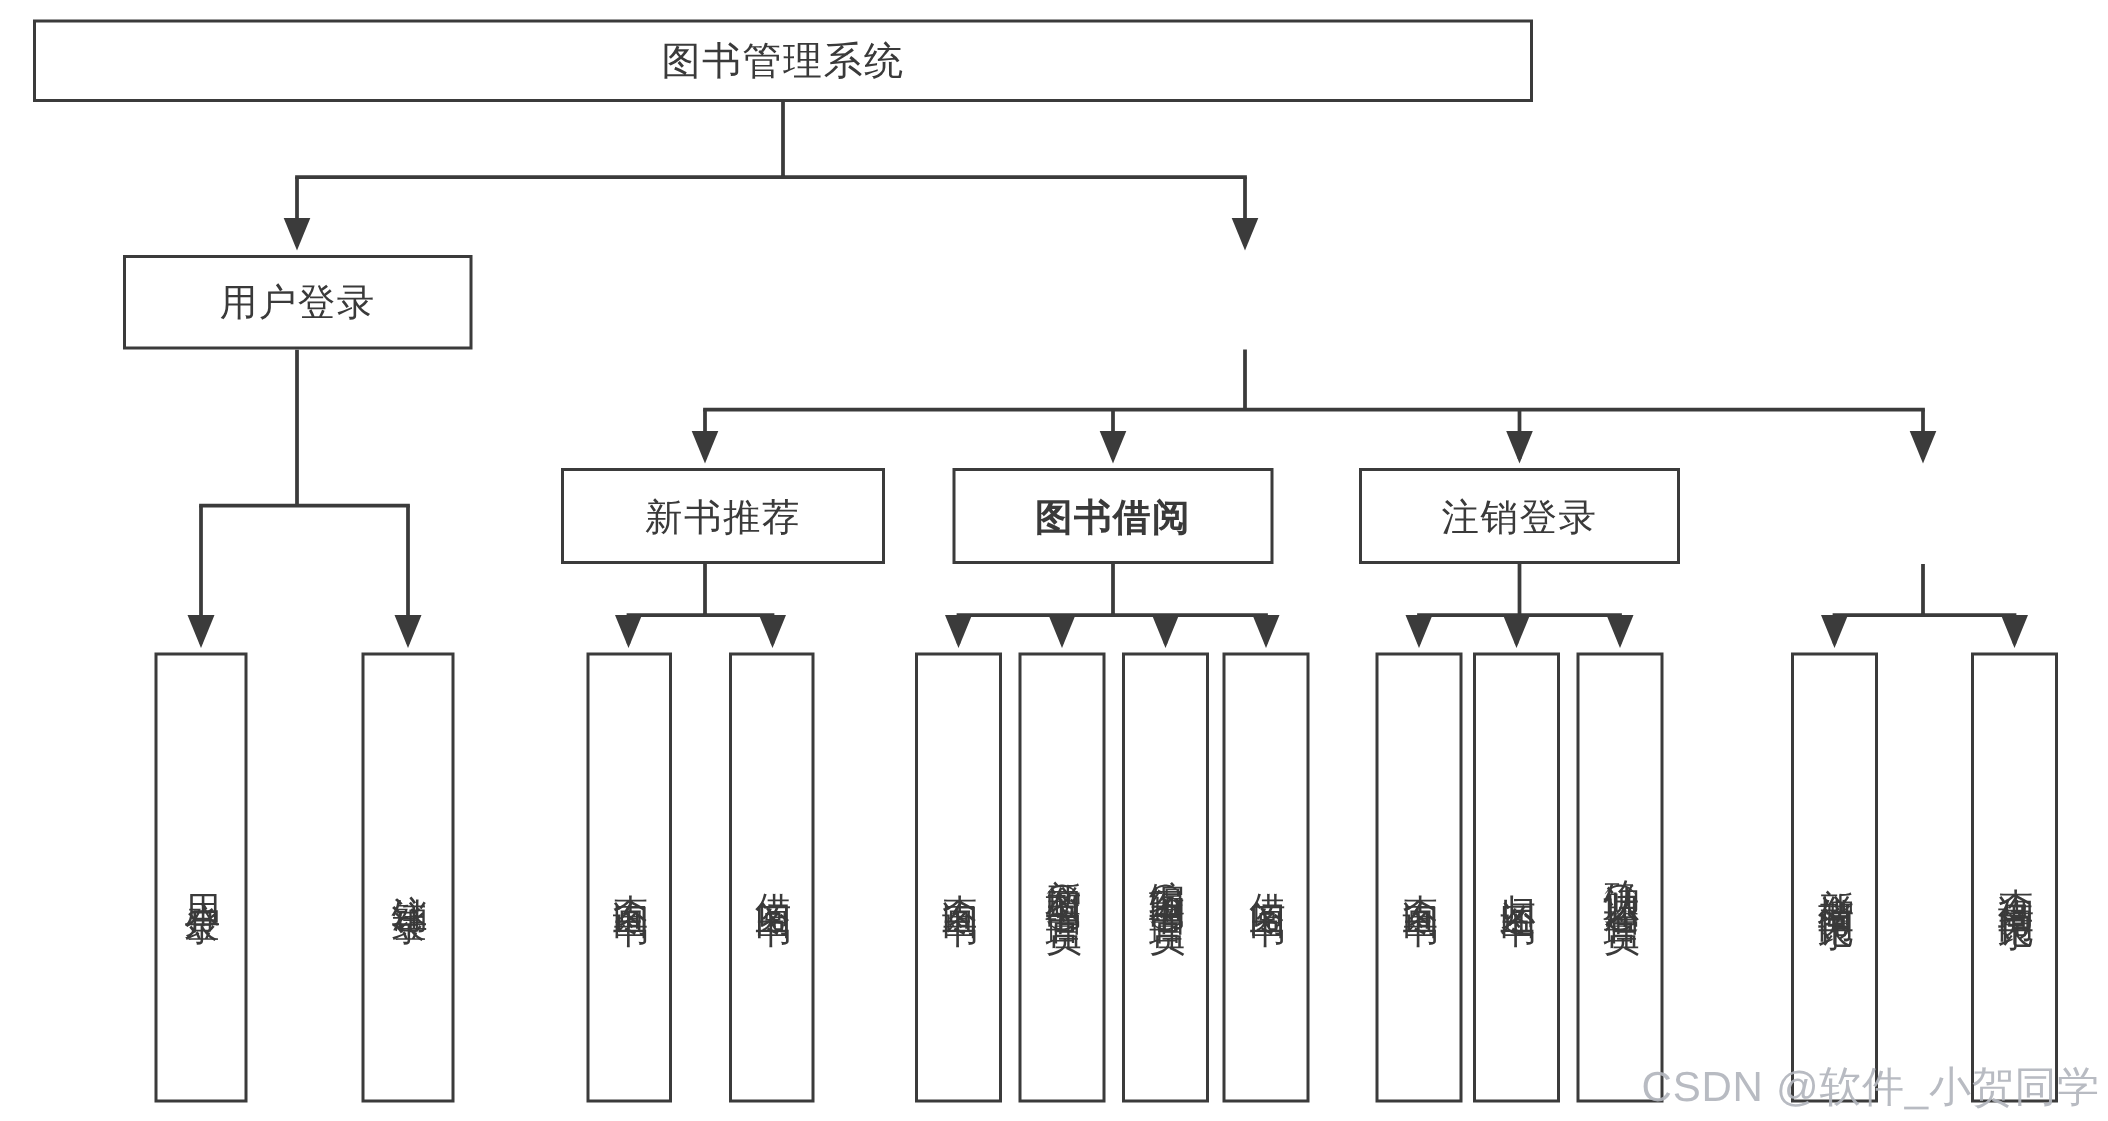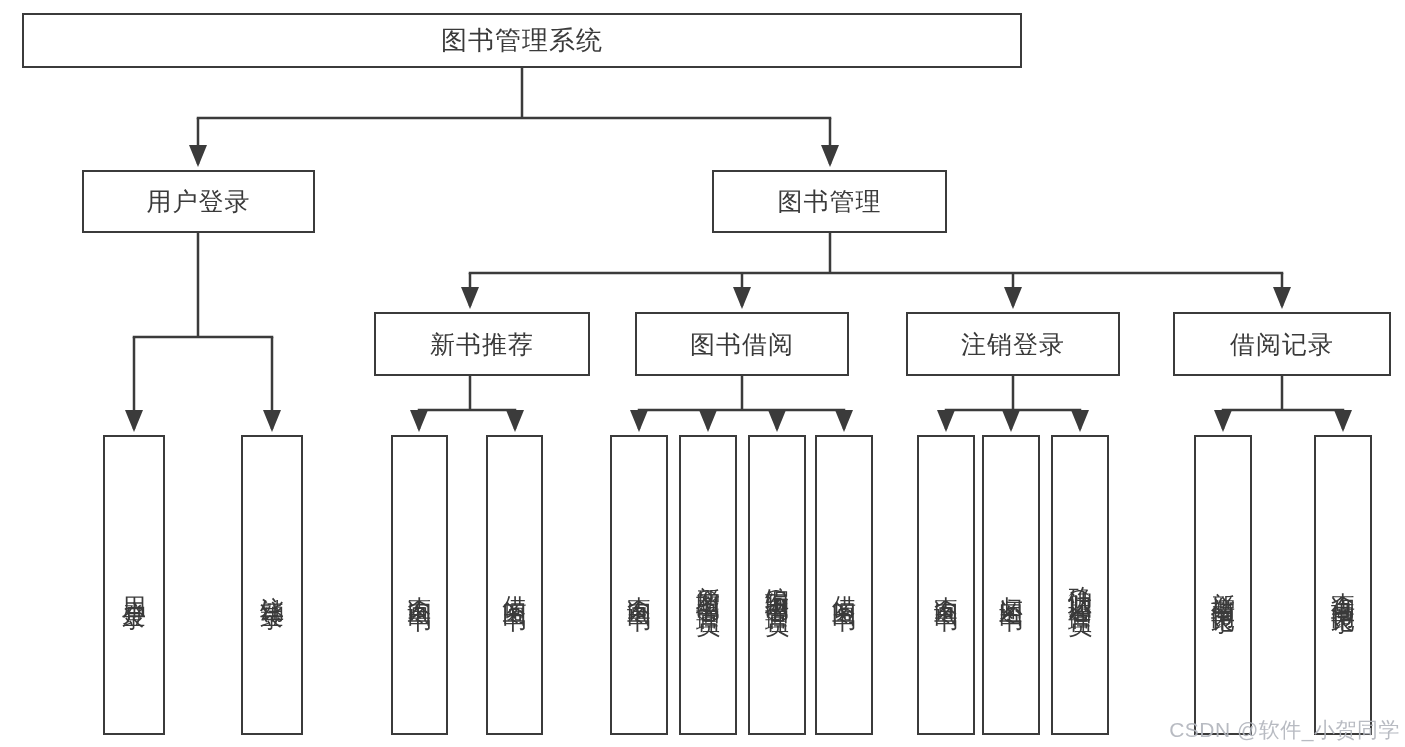--- a/index.html
+++ b/index.html
@@ -47,21 +47,21 @@
     text-orientation: mixed;
     font-size: 24px;
     letter-spacing: 4px;
     line-height: 1;
     color: #3a3a3a;
   }
   .watermark {
     position: absolute;
     right: 5px;
     bottom: 3px;
-    font-size: 21px;
+    font-size: 28px;
     color: rgba(178, 181, 189, 0.92);
     letter-spacing: 0.5px;
     z-index: 3;
     white-space: nowrap;
   }
 </style>
 </head>
 <body>
 
 <div class="canvas">
@@ -109,35 +109,29 @@
     </g>
   </svg>
 
   <div class="node hbox root" style="left:22px; top:13px; width:1000px; height:55px;">
     <span>图书管理系统</span>
   </div>
 
   <div class="node hbox" style="left:82px; top:170px; width:233px; height:63px;">
     <span>用户登录</span>
   </div>
-  <div class="node hbox" style="left:712px; top:170px; width:235px; height:63px;">
-    <span>图书管理</span>
-  </div>
 
   <div class="node hbox" style="left:362px; top:312px; width:216px; height:64px;margin-left:12px;">
     <span>新书推荐</span>
   </div>
-  <div class="node hbox" style="left:635px; top:312px; width:214px; height:64px;">
+  <div class="node hbox" style="left:635px; top:312px; width:214px; height:64px;font-weight:bold;">
     <span>图书借阅</span>
   </div>
   <div class="node hbox" style="left:906px; top:312px; width:214px; height:64px;">
     <span>注销登录</span>
-  </div>
-  <div class="node hbox" style="left:1173px; top:312px; width:218px; height:64px;">
-    <span>借阅记录</span>
   </div>
 
   <div class="node vbox" style="left:103px; top:435px; width:62px; height:300px;">
     <span class="vtext">用户登录</span>
   </div>
   <div class="node vbox" style="left:241px; top:435px; width:62px; height:300px;">
     <span class="vtext">注销登录</span>
   </div>
 
   <div class="node vbox" style="left:391px; top:435px; width:57px; height:300px;">

